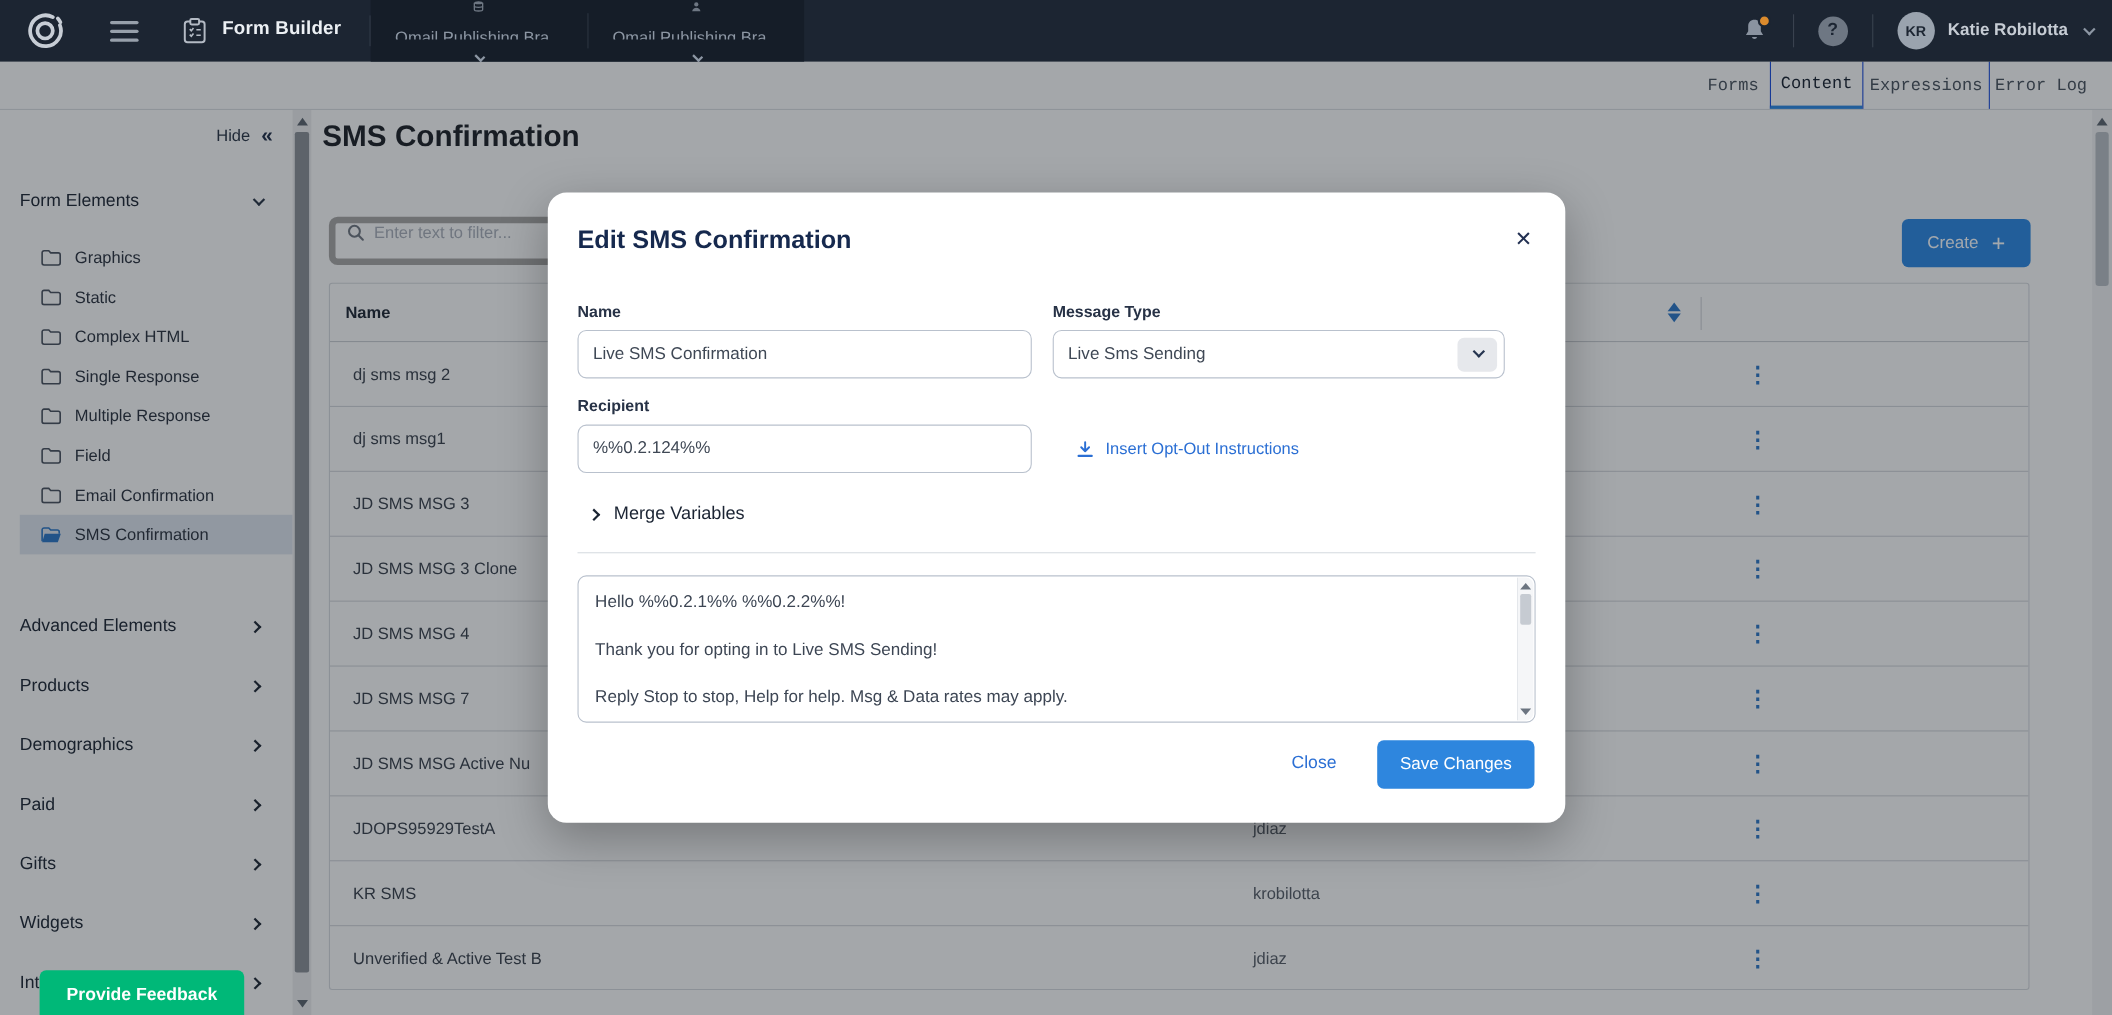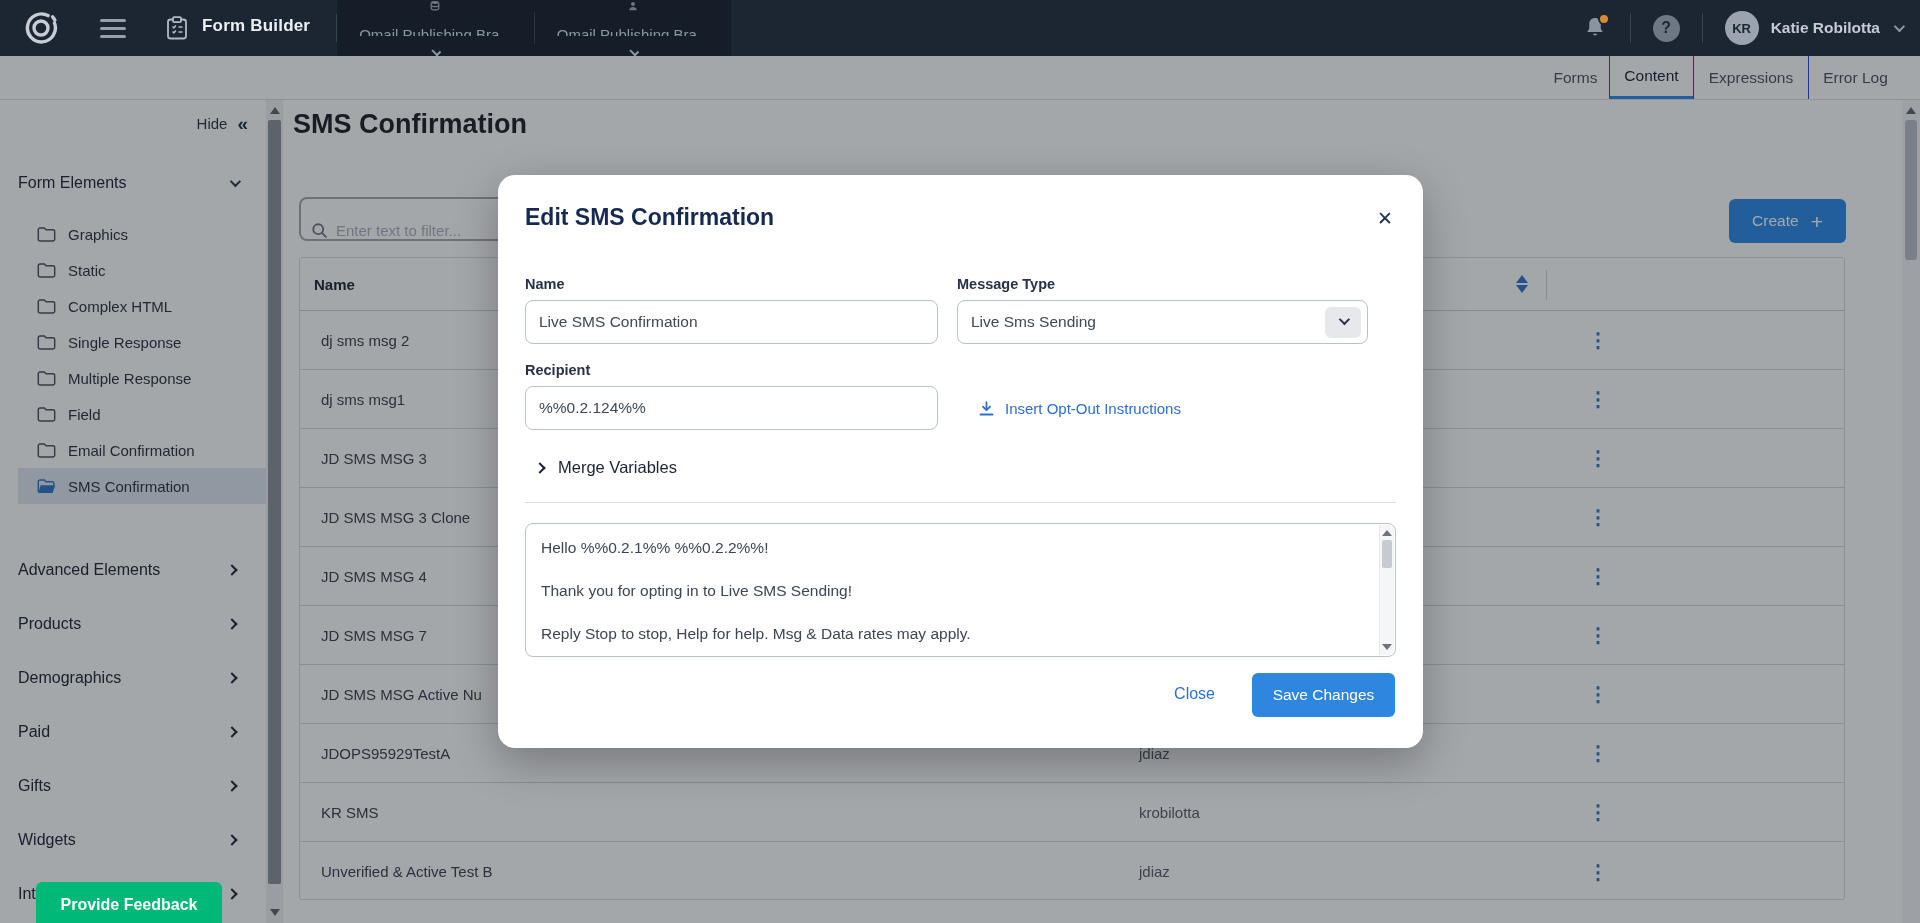--- a/index.html
+++ b/index.html
@@ -31,21 +31,21 @@
             font-size:13px; font-weight:700; display:flex; align-items:center; justify-content:center; }
   .user-name { color:#c6ccd4; font-size:15.5px; font-weight:600; margin:0 14px 0 12px; }
   .chev { display:inline-block; width:8px; height:8px; border-right:2px solid #8d97a4;
           border-bottom:2px solid #8d97a4; }
   .chev.down { transform:rotate(45deg) translateY(-2px); }
   .chev.right { transform:rotate(-45deg); }
   .chev.dark  { border-color:#2b3748; }
 
   
   .tabbar { position:absolute; left:0; top:56px; width:1920px; height:44px; background:#f3f4f6;
-            border-bottom:1px solid #d4d8dd; display:flex; justify-content:flex-end; padding-right:18px; }
+            border-bottom:1px solid #d4d8dd; display:flex; justify-content:flex-end; padding-right:18px;font-family:Liberation Mono, monospace; }
   .tab { display:flex; align-items:center; justify-content:center; font-size:15.5px;
          color:#4a5460; border-left:1px solid #1d4ed8; cursor:pointer; }
   .tab:first-child { border-left:none; }
   .tab.t0 { width:67px; } .tab.t1 { width:84px; } .tab.t2 { width:115px; } .tab.t3 { width:94px; }
   .tab.active { color:#1b2534; border-bottom:3px solid #2e86de; font-weight:400; }
 
   
   .sidebar { position:absolute; left:0; top:100px; width:266px; height:823px; }
   .hide-link { position:absolute; top:14px; right:18px; display:flex; align-items:center; gap:10px;
                color:#2b3748; font-size:15px; cursor:pointer; }
@@ -64,22 +64,22 @@
   
   .side-scroll { position:absolute; left:266px; top:100px; width:17px; height:823px; background:#e4e6e9; z-index:10; }
   .side-scroll .thumb { position:absolute; left:2px; right:2px; top:20px; height:764px; background:#878d95; border-radius:2px; }
   .tri-up, .tri-down { position:absolute; left:4px; width:0; height:0; border-left:5px solid transparent; border-right:5px solid transparent; }
   .tri-up { top:7px; border-bottom:7px solid #5c6470; }
   .tri-down { bottom:7px; border-top:7px solid #5c6470; }
 
   
   .main { position:absolute; left:283px; top:100px; width:1580px; height:823px; }
   .page-title { position:absolute; left:10px; top:9px; font-size:27px; font-weight:700; color:#1f242b; }
-  .search-box { position:absolute; left:16px; top:97px; width:262px; height:44px; border:2px solid #a3a3a3;
-                border-radius:8px; display:flex; align-items:flex-end; padding:0 10px; gap:8px; background:transparent; }
+  .search-box { position:absolute; left:16px; top:97px; width:262px; height:44px; border:6px solid #a3a3a3;
+                border-radius:8px; display:flex; align-items:flex-start; padding:0 10px; gap:8px; background:transparent; }
   .search-box input { border:none; outline:none; background:transparent; font-size:15px; color:#3b434f;
                       font-family:"Liberation Sans", sans-serif; width:190px; }
   .search-box input::placeholder { color:#a4abb6; }
   .create-btn { position:absolute; left:1446px; top:99px; width:117px; height:44px; background:#2e86de;
                 border:none; border-radius:6px; color:#f2f6fb; font-size:15.5px; cursor:pointer;
                 display:flex; align-items:center; justify-content:center; gap:12px;
                 font-family:"Liberation Sans", sans-serif; }
   .create-btn .plus { font-size:21px; font-weight:400; line-height:1; }
 
   .table { position:absolute; left:16px; top:157px; width:1546px; height:643px;

